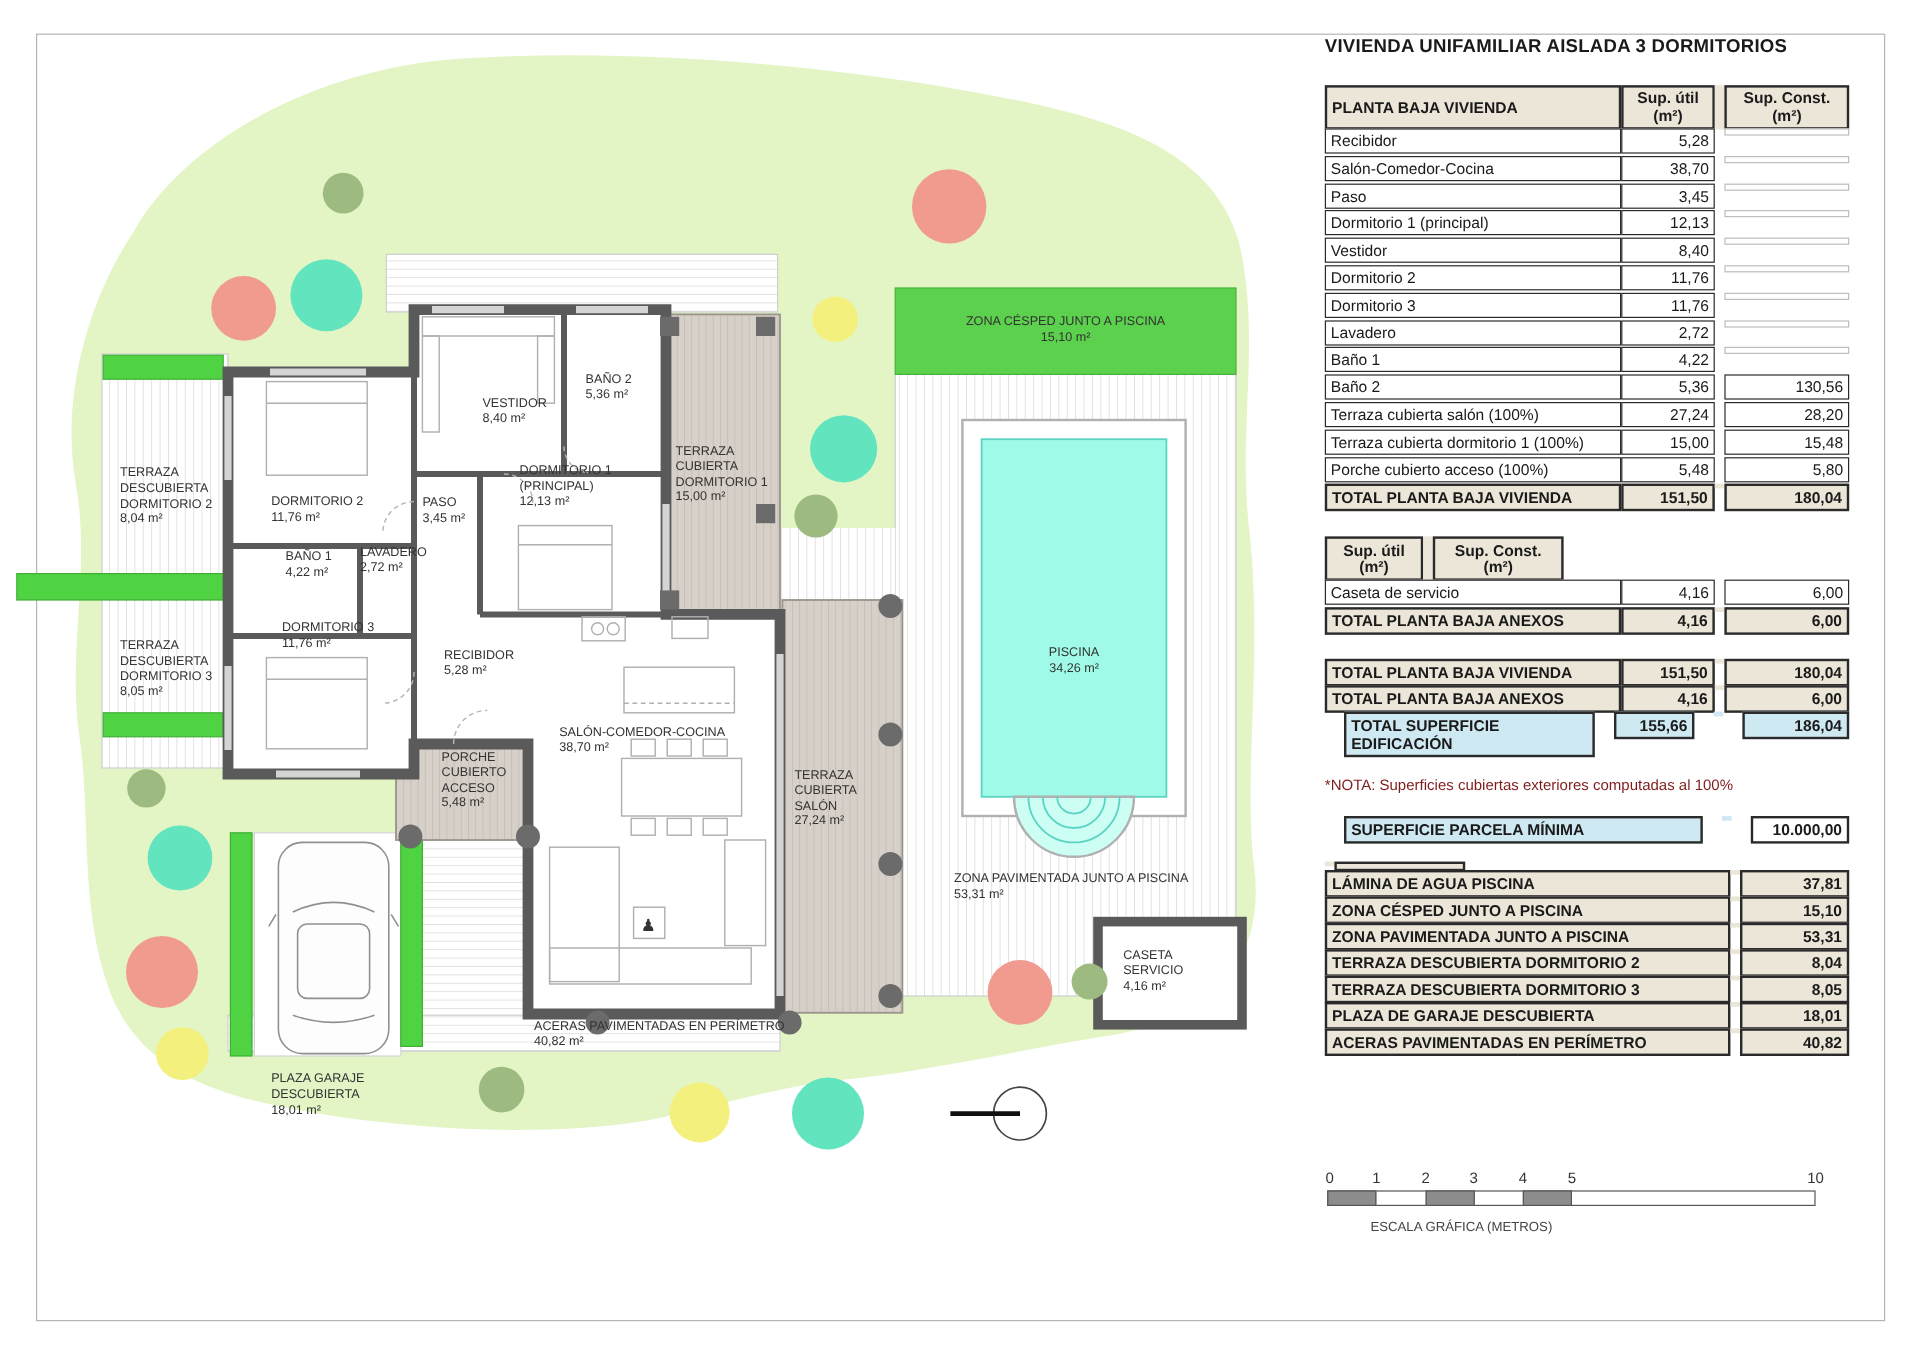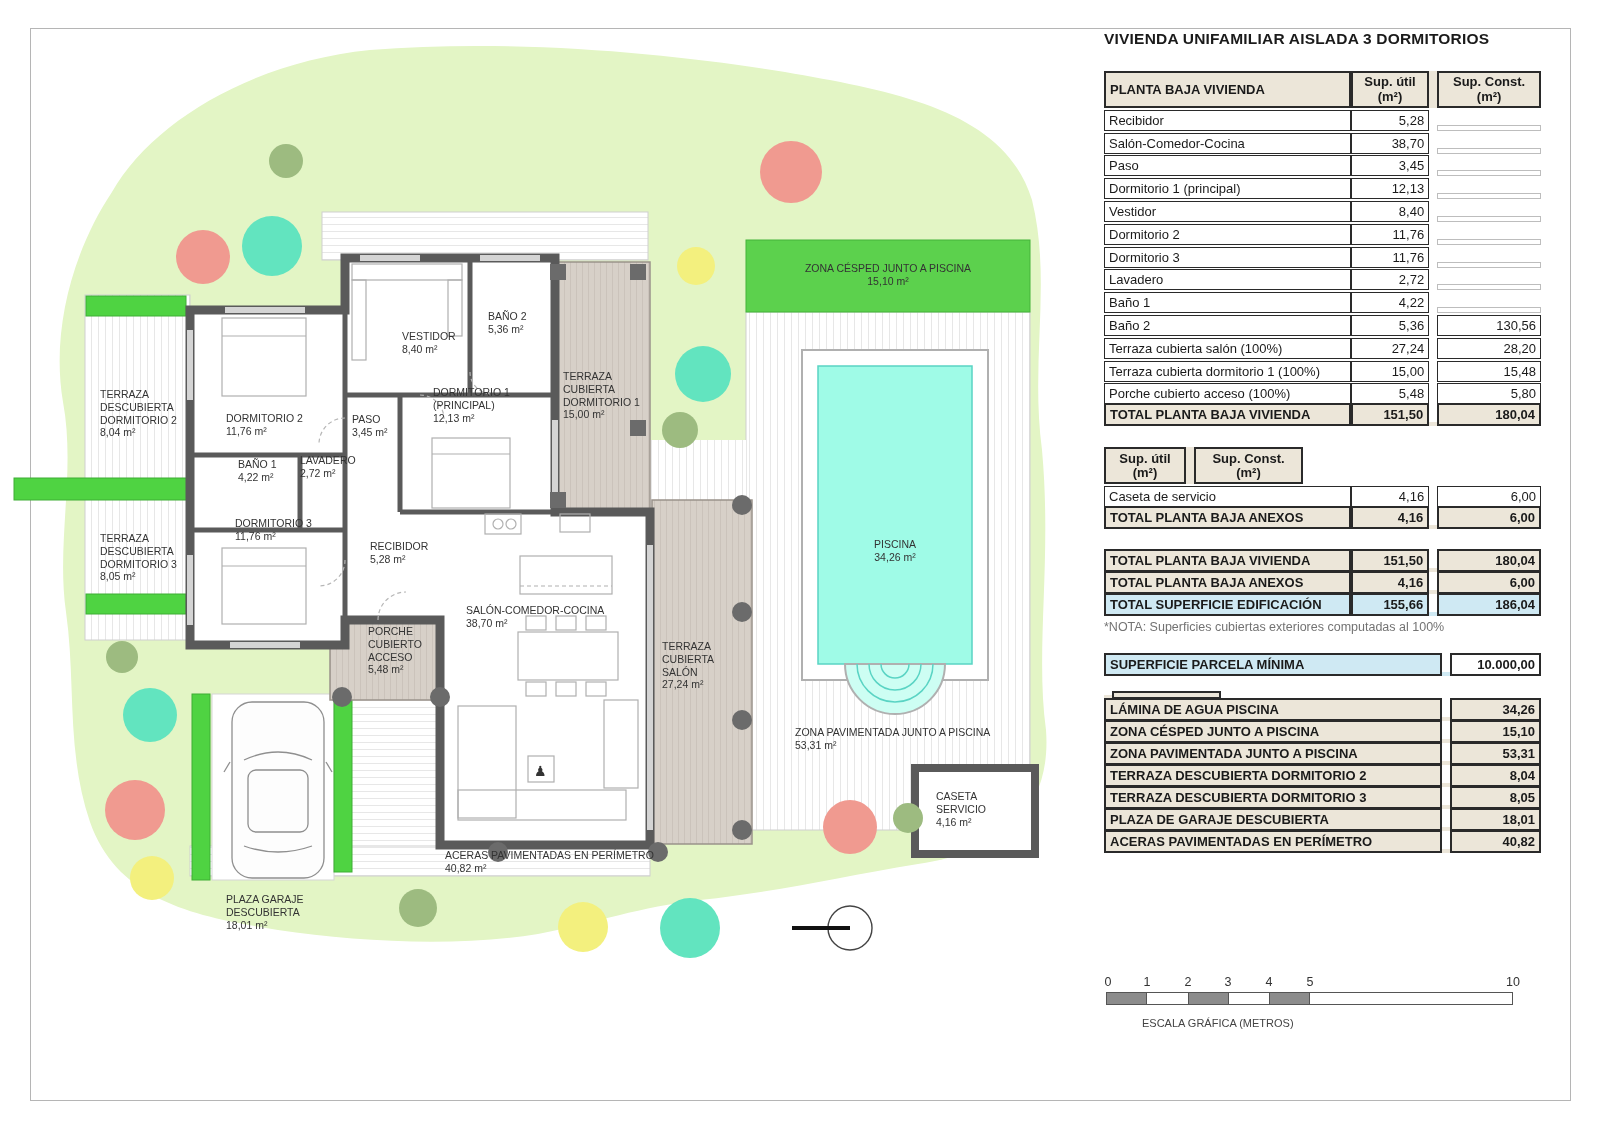--- a/index.html
+++ b/index.html
@@ -8,37 +8,37 @@
   #frame{position:absolute;left:30px;top:28px;width:1539px;height:1071px;border:1px solid #b5b5b5;}
   
   #plan{position:absolute;left:0;top:0;width:1090px;height:1010px;}
   #plan svg{position:absolute;left:0;top:0;}
   .plabel{position:absolute;font-size:10.5px;line-height:1.22;color:#333;white-space:pre-line;}
   .plabel .area{display:block;white-space:nowrap;}
   .plabel.center{text-align:center;}
   
   #panel{position:absolute;left:1104px;top:30px;width:437px;}
   #sheet-title{font-size:15.5px;font-weight:bold;letter-spacing:.2px;}
-  .trow{display:flex;align-items:flex-end;}
+  .trow{display:flex;align-items:flex-start;}
   .cell{box-sizing:border-box;border:1px solid #2a2a2a;margin-top:-1px;
         font-size:13px;padding:2px 4px;display:flex;align-items:center;background:#fff;}
   .c-label{width:260px;}
   .c-u{width:82px;justify-content:flex-end;}
   .c-gap{width:7px;border:none;background:transparent;}
   .c-c{width:109px;justify-content:flex-end;}
   .c-wide{width:412px;}
   .empty{border-color:#bdbdbd;}
   .hdr .cell{border-width:2px;background:#ece6d9;font-weight:bold;height:37px;}
   .hdr .c-u,.hdr .c-c{justify-content:center;text-align:center;white-space:pre-line;line-height:1.1;}
   .tot .cell{border-width:2px;background:#ece6d9;font-weight:bold;}
-  .blue .cell{background:#cfe9f3;}
+  .blue .cell{background:#cfe9f3;margin-left:16px;}
   .row-h{height:22.8px;}
   .gapv{height:22px;}
   .gapv2{height:21px;}
-  #nota{font-size:12.5px;margin-top:4px;color:#737373;}
+  #nota{font-size:12.5px;margin-top:16px;color:#7f1d1d;}
   .beige{background:#ece6d9 !important;}
   
   #scalebar{position:absolute;left:1106px;top:975px;width:420px;height:80px;}
   .tick{position:absolute;top:0;font-size:12.5px;color:#333;transform:translateX(-50%);}
   #sbar{position:absolute;left:0;top:17px;width:407px;height:13px;border:1px solid #555;background:#fff;box-sizing:border-box;}
   .sseg{position:absolute;top:17px;height:13px;background:#8c8c8c;box-sizing:border-box;border:1px solid #555;}
   #sclabel{position:absolute;left:0;top:42px;font-size:11px;color:#444;padding-left:36px;}
 </style>
 </head>
 <body>
@@ -398,21 +398,21 @@
       </div>
     <div style="height:16px"></div>
     <div id="t-otras">
         <div class="trow tot">
           <div class="cell c-gap"></div>
           <div class="cell c-c beige"></div>
         </div>
         <div class="trow tot">
           <div class="cell c-wide">LÁMINA DE AGUA PISCINA</div>
           <div class="cell c-gap"></div>
-          <div class="cell c-c">34,26</div>
+          <div class="cell c-c">37,81</div>
         </div>
         <div class="trow tot">
           <div class="cell c-wide">ZONA CÉSPED JUNTO A PISCINA</div>
           <div class="cell c-gap"></div>
           <div class="cell c-c">15,10</div>
         </div>
         <div class="trow tot">
           <div class="cell c-wide">ZONA PAVIMENTADA JUNTO A PISCINA</div>
           <div class="cell c-gap"></div>
           <div class="cell c-c">53,31</div>

